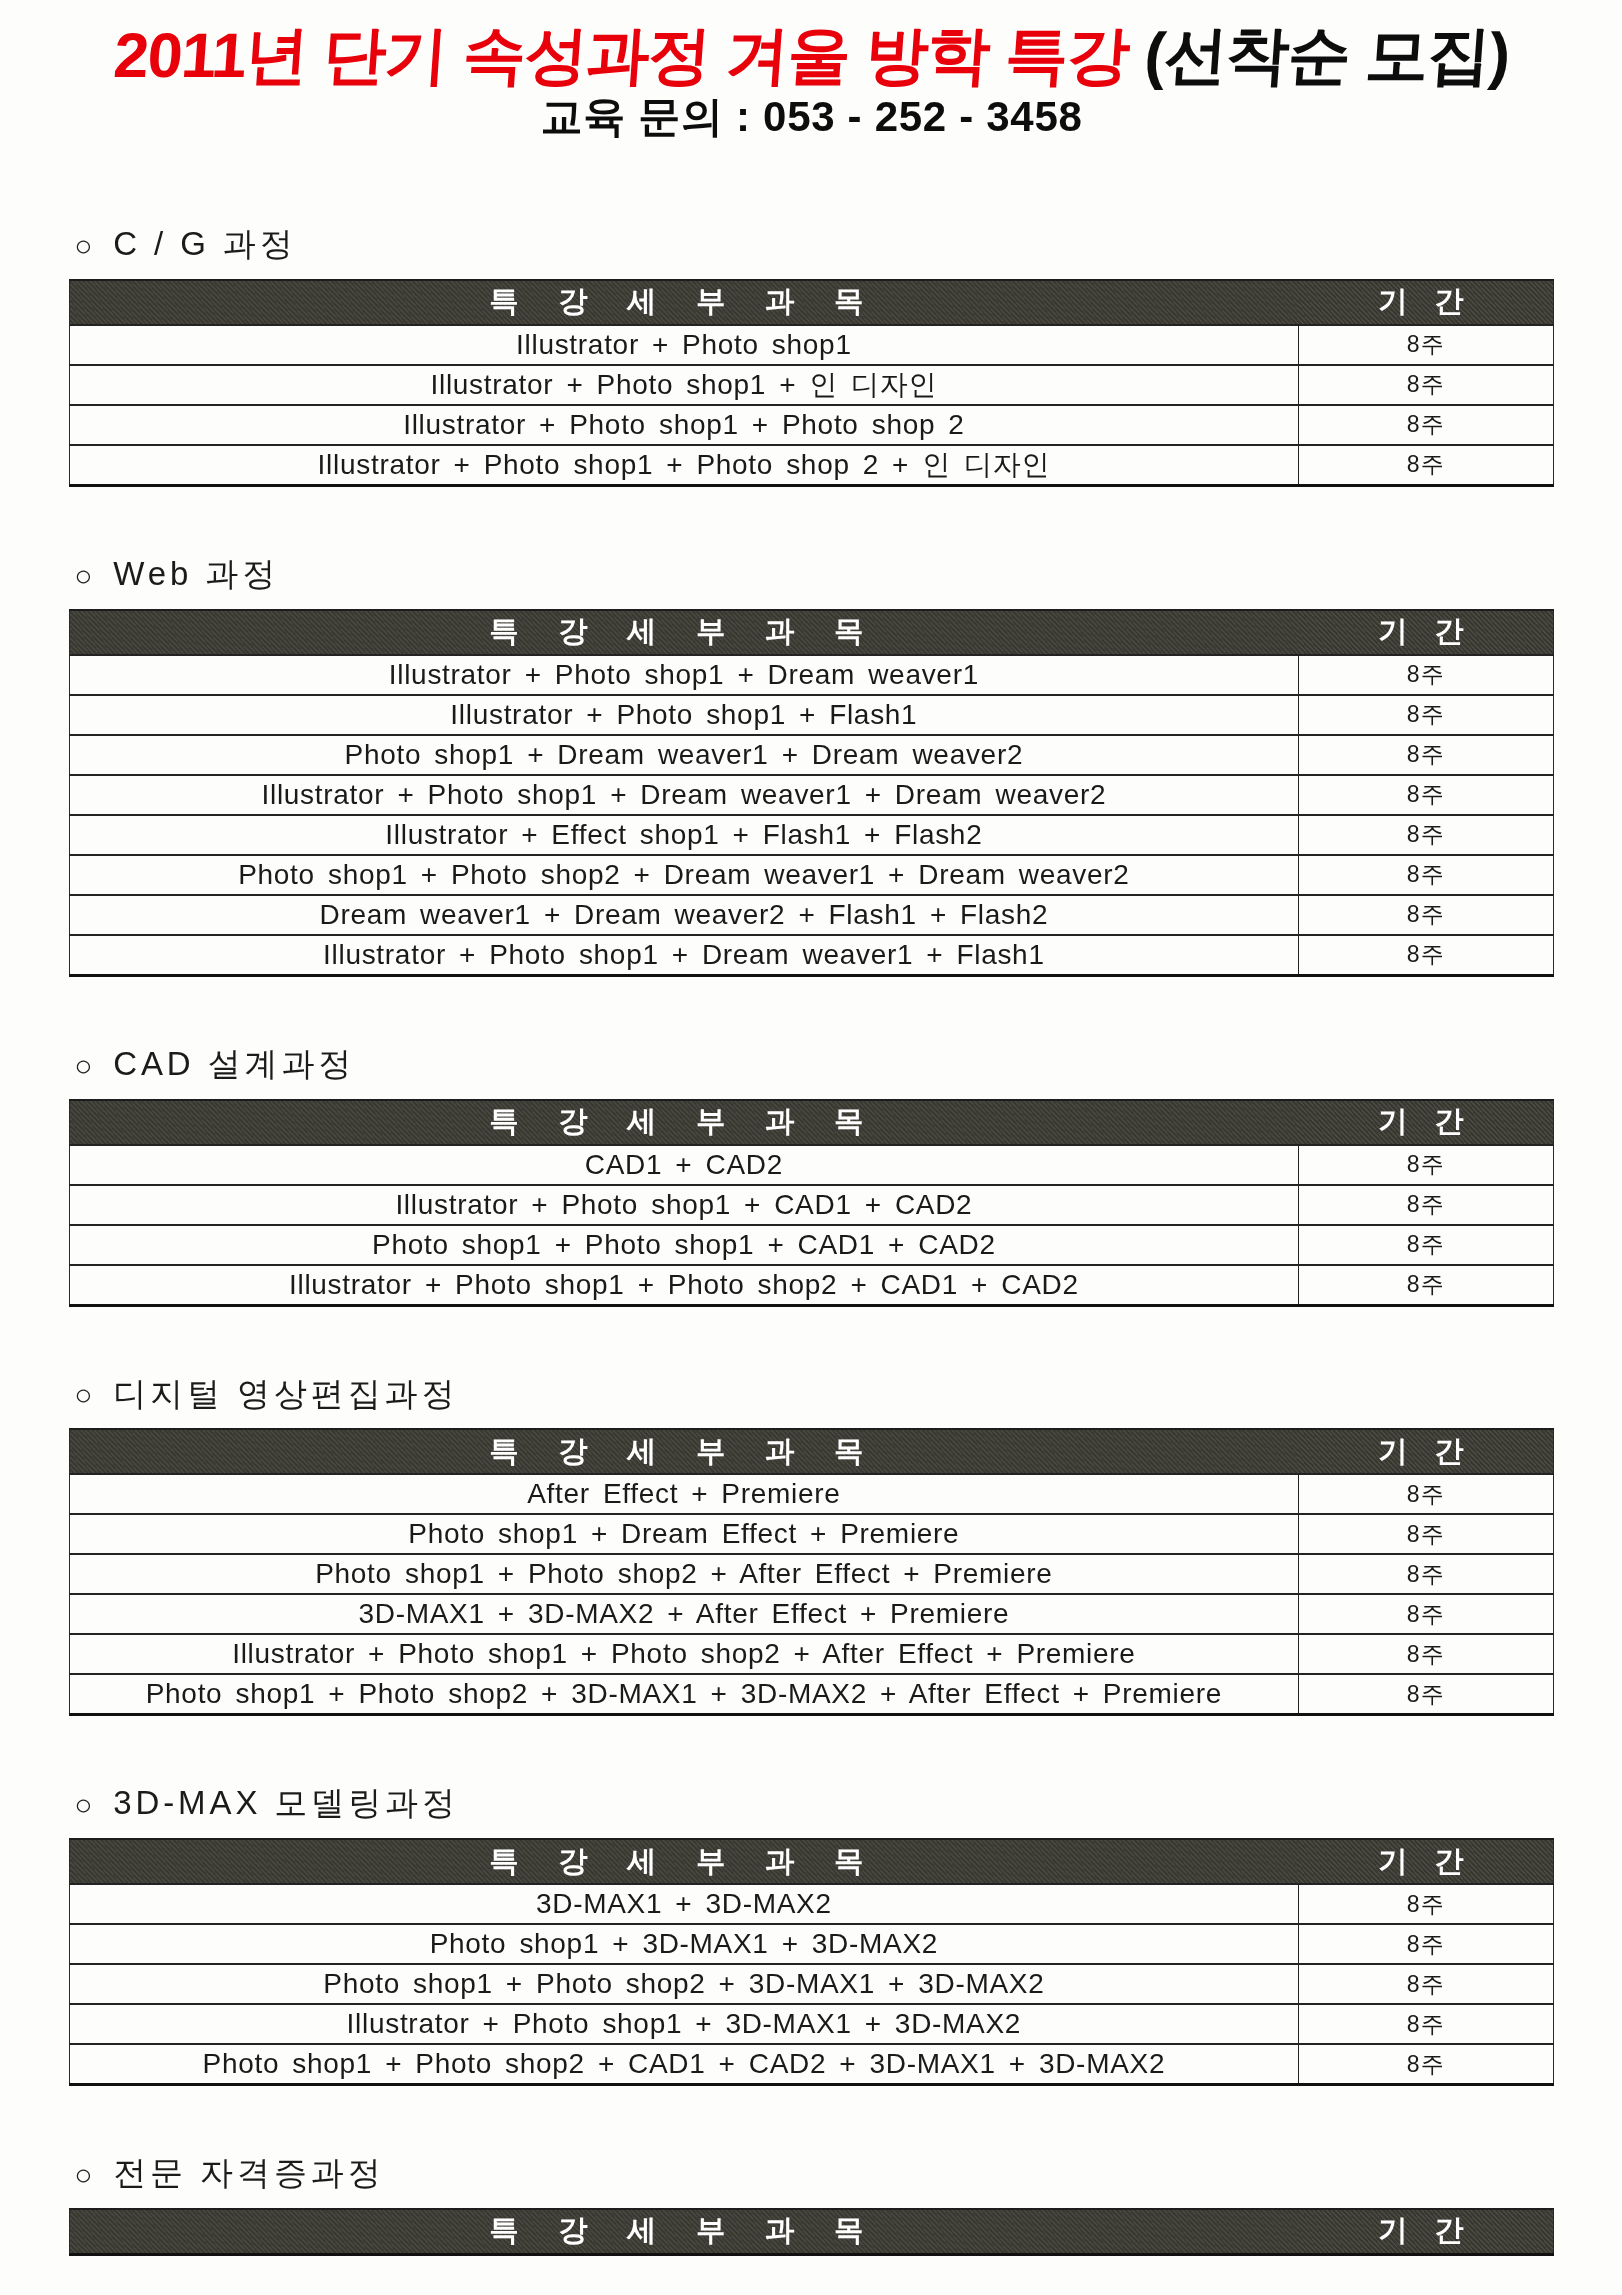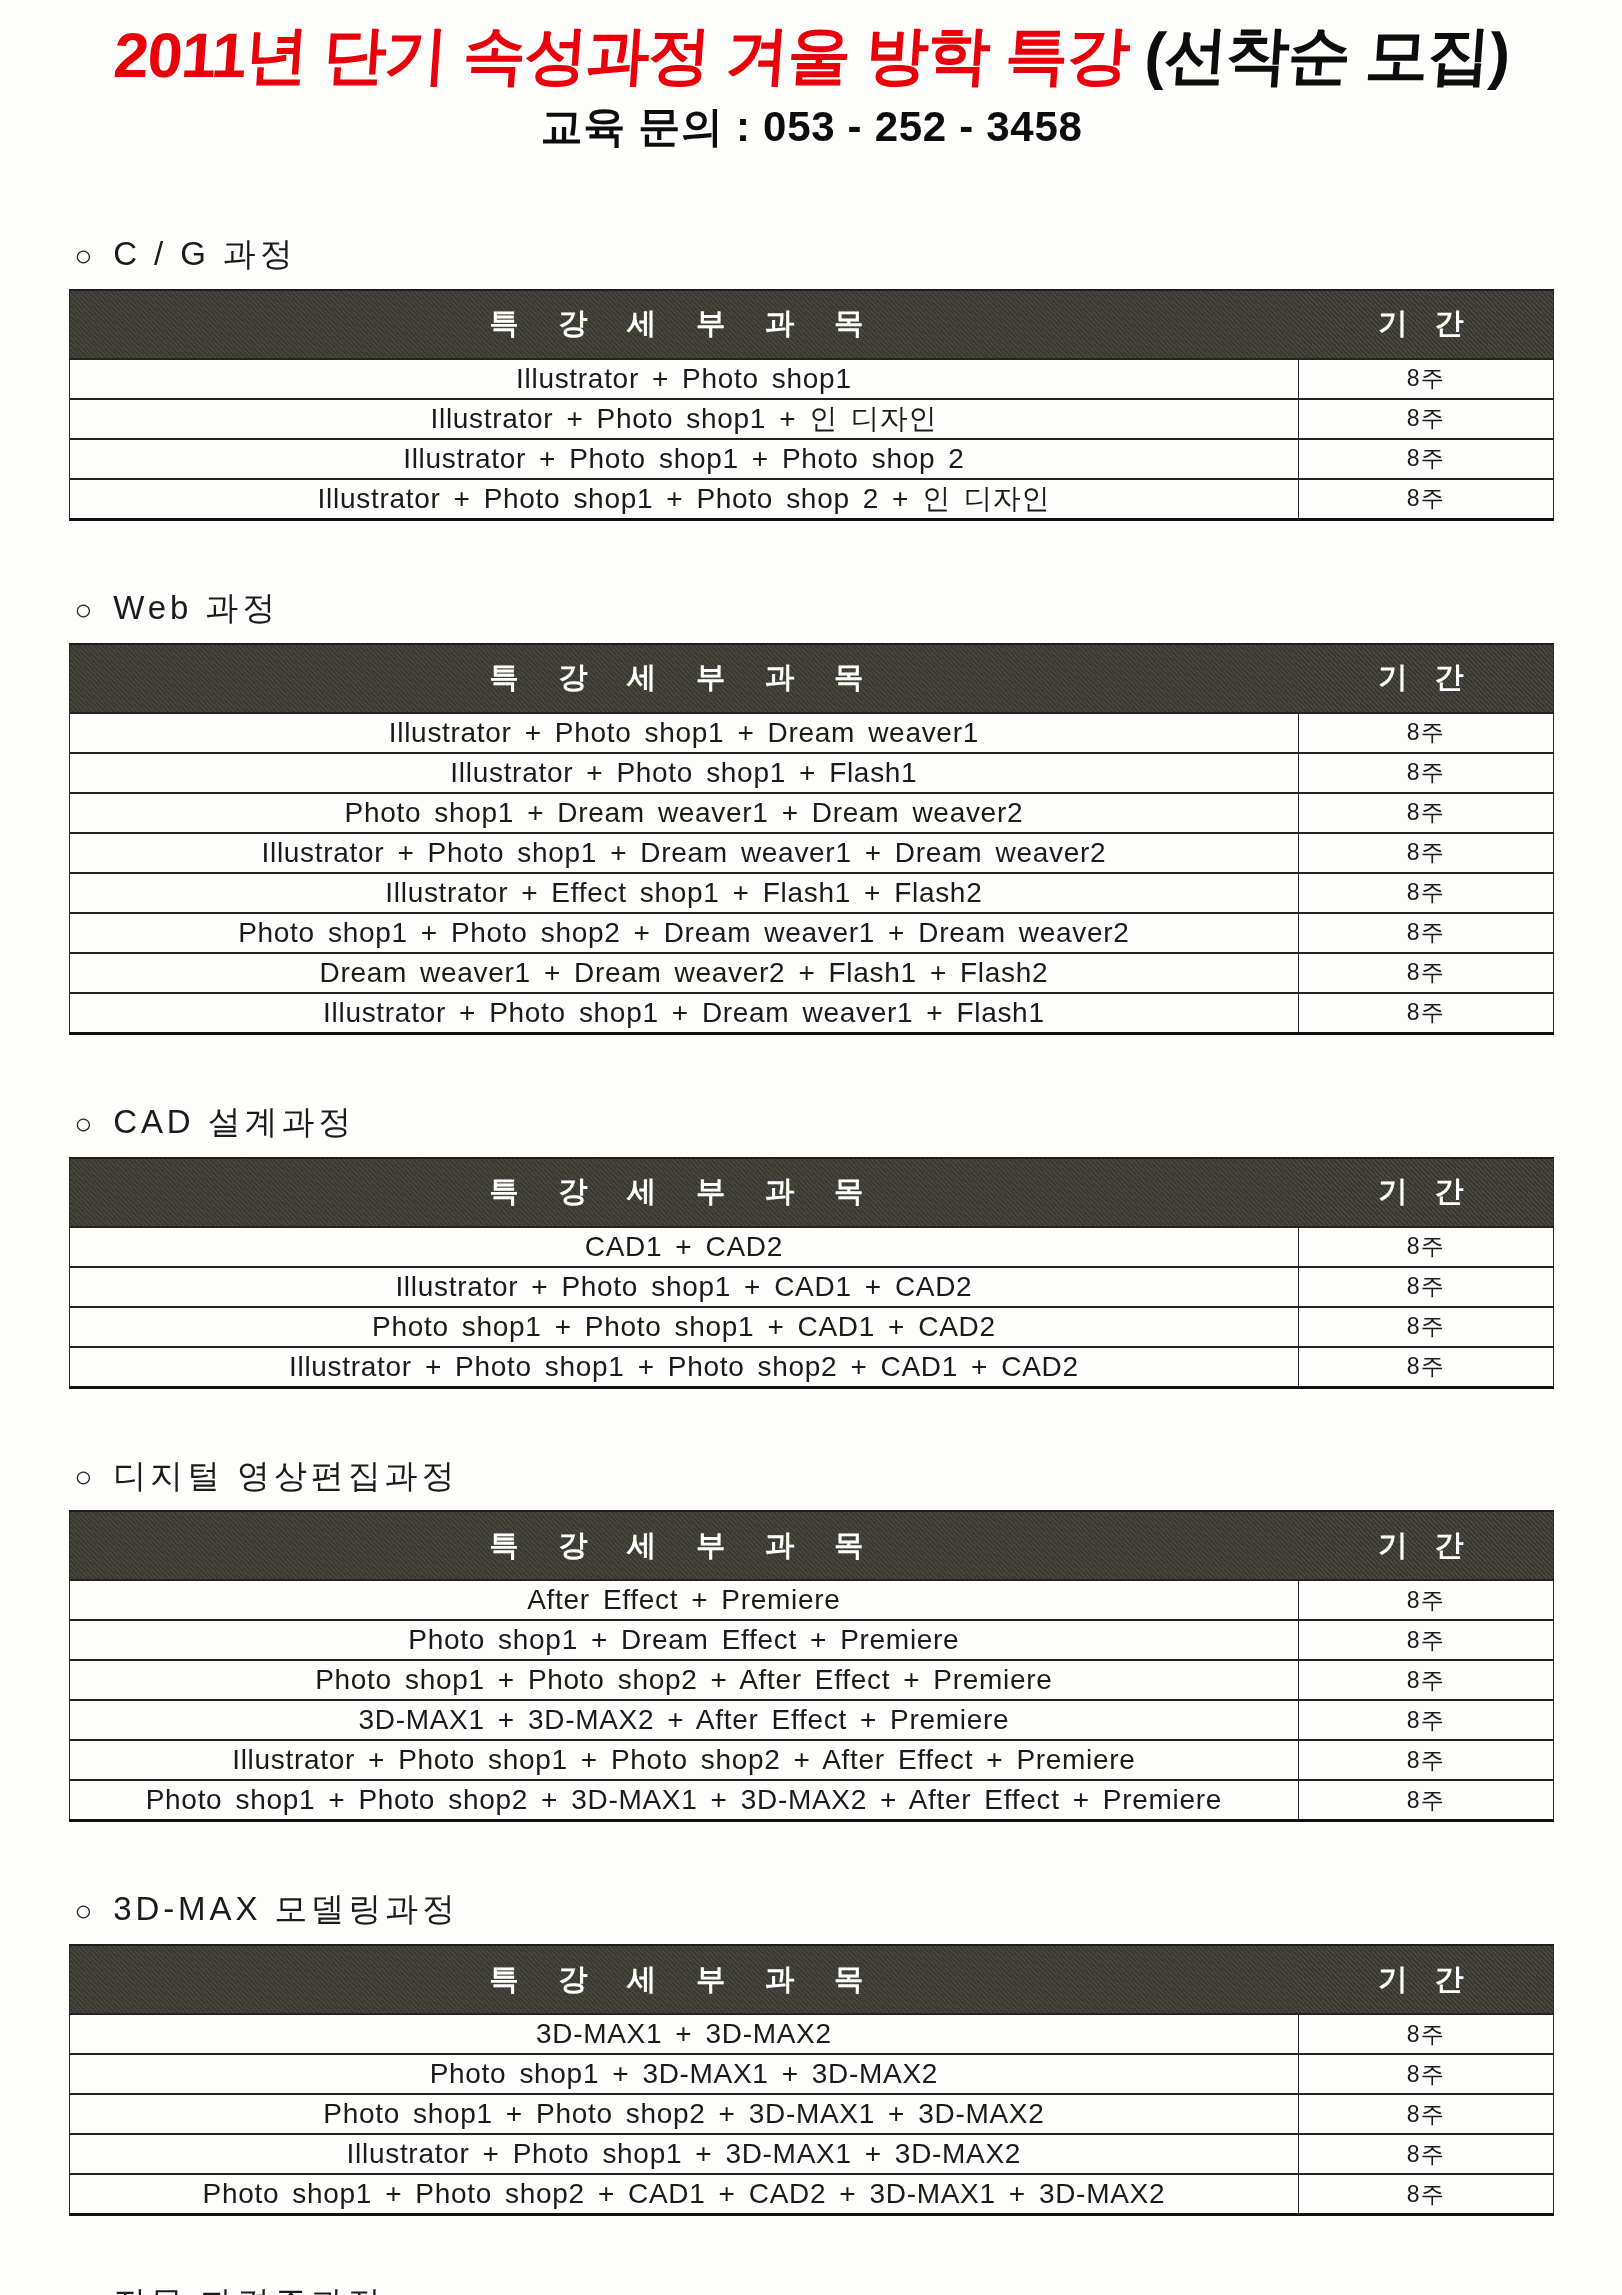--- a/index.html
+++ b/index.html
@@ -16,21 +16,21 @@
     text-align:center;
     font-size:63px;font-weight:bold;letter-spacing:-1.3px;
     transform:skewX(-4deg);
     white-space:nowrap;line-height:1.05;
   }
   .doc-title .t-red{color:#e8000b;}
   .doc-title .t-black{color:#0d0d0d;}
   .doc-subtitle{
     text-align:center;
     font-size:42px;font-weight:bold;color:#0d0d0d;
-    margin-top:11px;letter-spacing:0.7px;white-space:nowrap;
+    margin-top:1px;letter-spacing:0.7px;white-space:nowrap;
   }
 
   
   #sections{margin-top:0;}
   .course-section{margin-top:65px;}
   .course-section:first-child{margin-top:77px;}
 
   .section-title{
     display:flex;align-items:center;gap:17px;
     font-size:33px;color:#1b1b1b;letter-spacing:3.9px;
@@ -46,21 +46,21 @@
     border-top:2.6px solid #1d1d1d;border-bottom:3.9px solid #111;
   }
   table.course-table col.c-subject{width:82.8%;}
   table.course-table col.c-duration{width:17.2%;}
 
   thead th{
     height:43px;
     background:#3e3d35;
     background-image:repeating-linear-gradient(47deg,rgba(255,255,255,.07) 0 1.3px,rgba(0,0,0,.10) 1.3px 3.3px);
     color:#fff;font-size:29.4px;font-weight:bold;
-    text-align:center;vertical-align:middle;padding:12px;
+    text-align:center;vertical-align:middle;padding:0;
   }
   thead th.h-subject{letter-spacing:15.7px;}
   thead th.h-duration{letter-spacing:9.2px;}
 
   tbody td{
     height:38px;padding:0 6.5px;
     border-top:2px solid #232323;
     text-align:center;vertical-align:middle;
     font-size:28px;color:#1a1a1a;
     letter-spacing:0.7px;word-spacing:4.6px;

